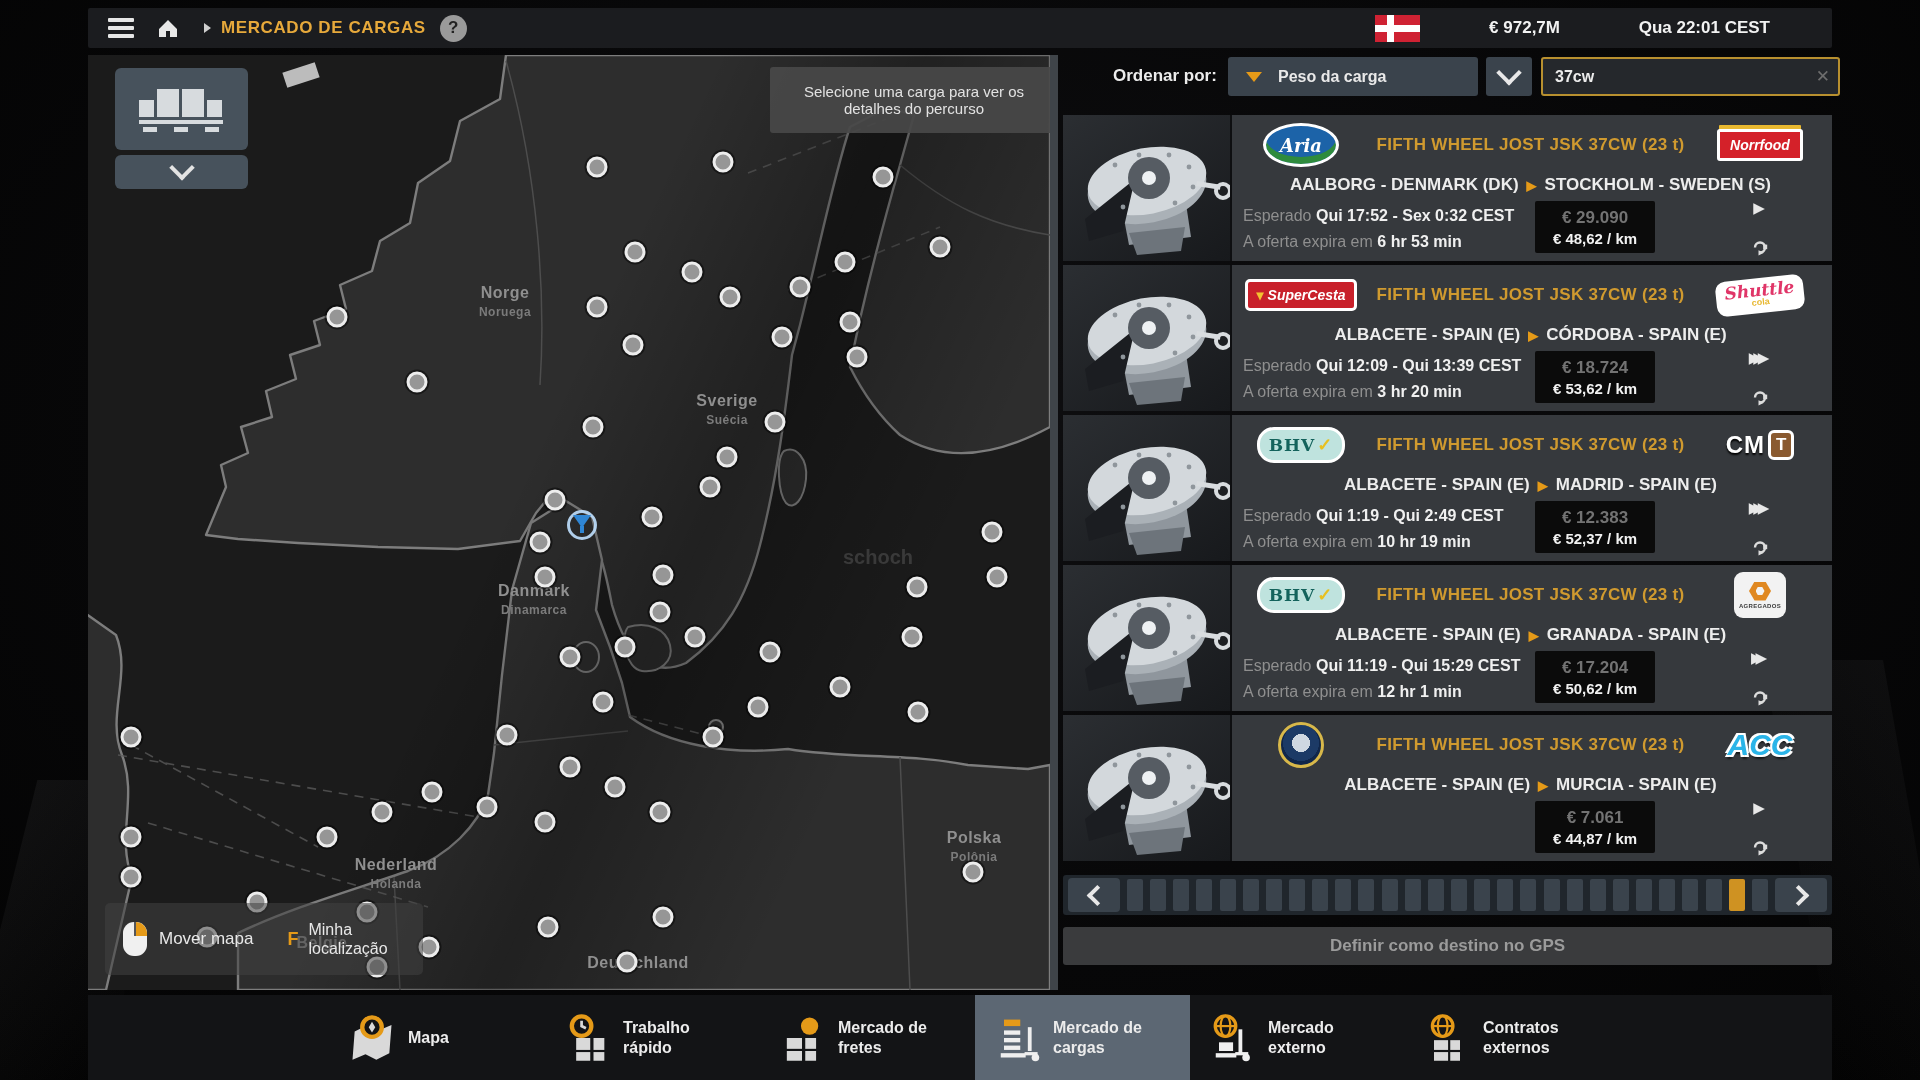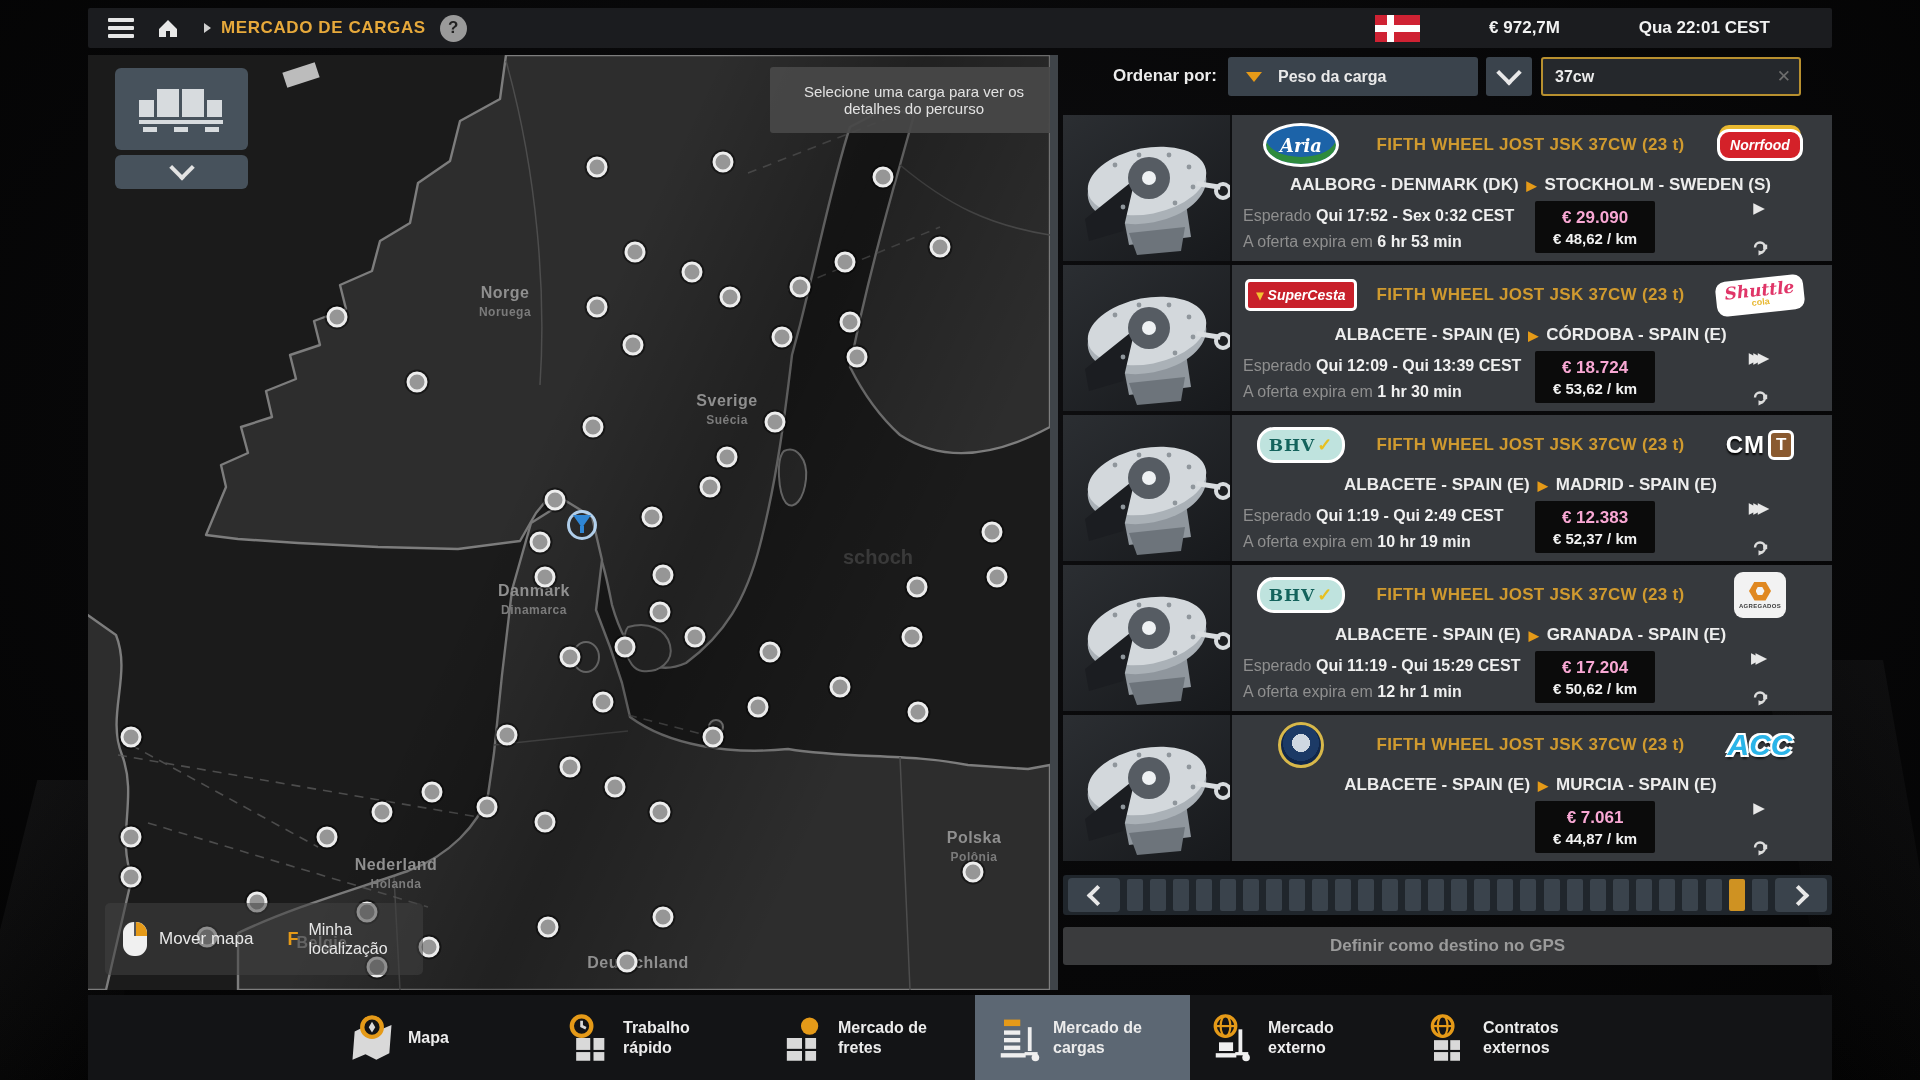--- a/index.html
+++ b/index.html
@@ -67,48 +67,48 @@
   
   .panel{position:absolute;left:1063px;top:55px;width:769px;height:935px;}
   .divider{position:absolute;left:1050px;top:55px;width:8px;height:935px;background:#3f4449;}
   .sortrow{position:absolute;left:0;top:0;width:769px;height:44px;}
   .sort-label{position:absolute;left:50px;top:11px;color:#ececec;font-size:17px;font-weight:bold;}
   .dropdown{position:absolute;left:165px;top:2px;width:250px;height:39px;background:#3a434c;border-radius:3px;cursor:pointer;
             display:flex;align-items:center;color:#e9e9e9;font-size:16px;font-weight:bold;}
   .dd-tri{width:0;height:0;border-left:8px solid transparent;border-right:8px solid transparent;border-top:10px solid #e59a18;margin:0 16px 0 18px;}
   .dd-btn{position:absolute;left:423px;top:2px;width:46px;height:39px;background:#3a434c;border-radius:3px;cursor:pointer;display:flex;align-items:center;justify-content:center;}
   .dd-btn .chev{border-color:#e8e8e8;border-width:4px;}
-  .search{position:absolute;left:478px;top:2px;width:260px;height:39px;background:#25282c;border:2px solid #b8902f;border-radius:3px;box-sizing:border-box;}
+  .search{position:absolute;left:478px;top:2px;width:299px;height:39px;background:#25282c;border:2px solid #b8902f;border-radius:3px;box-sizing:border-box;}
   .search input{position:absolute;inset:0;background:transparent;border:none;outline:none;color:#ececec;
                 font-family:"Liberation Sans",sans-serif;font-size:16px;font-weight:bold;padding:0 30px 0 12px;}
   .search .clear{position:absolute;right:8px;top:7px;color:#6d6d6d;font-size:17px;cursor:pointer;}
 
   
   .card{position:absolute;left:0;width:769px;height:146px;background:#36393d;cursor:pointer;}
   .thumb{position:absolute;left:0;top:0;width:167px;height:146px;background:linear-gradient(145deg,#2b2e32,#17191c);border-right:2px solid #0e0f11;}
   .c-row1{position:absolute;left:172px;right:6px;top:5px;height:50px;display:flex;align-items:center;}
   .c-title{flex:1;text-align:center;color:#d09a2f;font-weight:bold;font-size:17px;letter-spacing:.3px;}
   .c-route{position:absolute;left:172px;right:6px;top:60px;text-align:center;color:#ededed;font-weight:bold;font-size:17px;}
   .r-sep{color:#e59a18;font-size:13px;padding:0 8px;}
   .c-meta{position:absolute;left:180px;top:88px;width:300px;font-size:16px;line-height:26px;white-space:nowrap;}
   .m-label{color:#8f8f8f;}
   .m-val{color:#f0f0f0;font-weight:bold;}
   .c-price{position:absolute;left:472px;top:86px;width:120px;height:52px;background:#0b0b0b;border-radius:2px;
            display:flex;flex-direction:column;align-items:center;justify-content:center;}
-  .p-main{color:#f9a8d4;font-weight:bold;font-size:17px;}
+  .p-main{color:#737373;font-weight:bold;font-size:17px;}
   .p-rate{color:#f2f2f2;font-weight:bold;font-size:15px;margin-top:2px;}
   .c-arrows{position:absolute;left:678px;top:84px;width:36px;height:58px;display:flex;flex-direction:column;align-items:center;justify-content:space-between;}
   .arr{color:#e8e8e8;font-size:15px;letter-spacing:-7px;padding-right:7px;white-space:nowrap;}
 
   
   .logo{width:132px;display:flex;align-items:center;justify-content:center;flex:0 0 auto;}
   .lg-aria{width:76px;height:44px;background:#1c63a8;border:3px solid #fff;border-radius:50%;color:#fff;
            font-family:"DejaVu Serif",serif;font-style:italic;font-weight:bold;font-size:18px;
            display:flex;align-items:center;justify-content:center;box-shadow:inset 0 -7px 0 #2e8b3d;box-sizing:border-box;}
-  .lg-norrfood{background:#d42129;border:3px solid #fff;border-radius:12px;color:#fff;font-style:italic;font-weight:bold;font-size:14px;
+  .lg-norrfood{background:#d42129;border:3px solid #fff;border-radius:3px;color:#fff;font-style:italic;font-weight:bold;font-size:14px;
            padding:5px 10px;position:relative;box-shadow:0 -6px 0 -2px #e8b830;}
   .lg-supercesta{background:#c8202a;border:3px solid #fff;border-radius:5px;color:#fff;font-style:italic;font-weight:bold;font-size:14px;padding:5px 9px;}
   .lg-supercesta::before{content:"▾";color:#f2c230;margin-right:4px;font-style:normal;}
   .lg-shuttle{background:#fff;border-radius:10px;padding:2px 9px 6px;transform:rotate(-6deg);text-align:center;}
   .lg-shuttle .sh-main{display:block;color:#e03568;font-family:"DejaVu Serif",serif;font-style:italic;font-weight:bold;font-size:17px;}
   .lg-shuttle .sh-sub{display:block;color:#e8b830;font-weight:bold;font-size:9px;margin-top:-3px;}
   .lg-bhv{background:#bfe3de;border:3px solid #fff;border-radius:17px;color:#14635c;font-family:"DejaVu Serif",serif;
           font-weight:bold;font-size:17px;padding:4px 9px;letter-spacing:1px;}
   .lg-bhv::after{content:"✓";color:#e8c020;font-size:18px;margin-left:2px;font-family:"Liberation Sans",sans-serif;}
   .lg-cmt{display:flex;align-items:center;font-weight:bold;}
@@ -411,21 +411,21 @@
               <span class="sh-main">Shuttle</span>
               <span class="sh-sub">cola</span>
             </span>
           </div>
       </div>
       <div class="c-route">
         <span>ALBACETE - SPAIN (E)</span><span class="r-sep">▶</span><span>CÓRDOBA - SPAIN (E)</span>
       </div>
       <div class="c-meta">
         <div><span class="m-label">Esperado</span> <span class="m-val">Qui 12:09 - Qui 13:39 CEST</span></div>
-        <div><span class="m-label">A oferta expira em</span> <span class="m-val">1 hr 30 min</span></div>
+        <div><span class="m-label">A oferta expira em</span> <span class="m-val">3 hr 20 min</span></div>
       </div>
       <div class="c-price">
         <span class="p-main">€ 18.724</span>
         <span class="p-rate">€ 53,62 / km</span>
       </div>
       <div class="c-arrows">
         <span class="arr">▶▶▶</span>
         <svg width="18" height="18">
             <use href="#uturn"></use>
           </svg>

